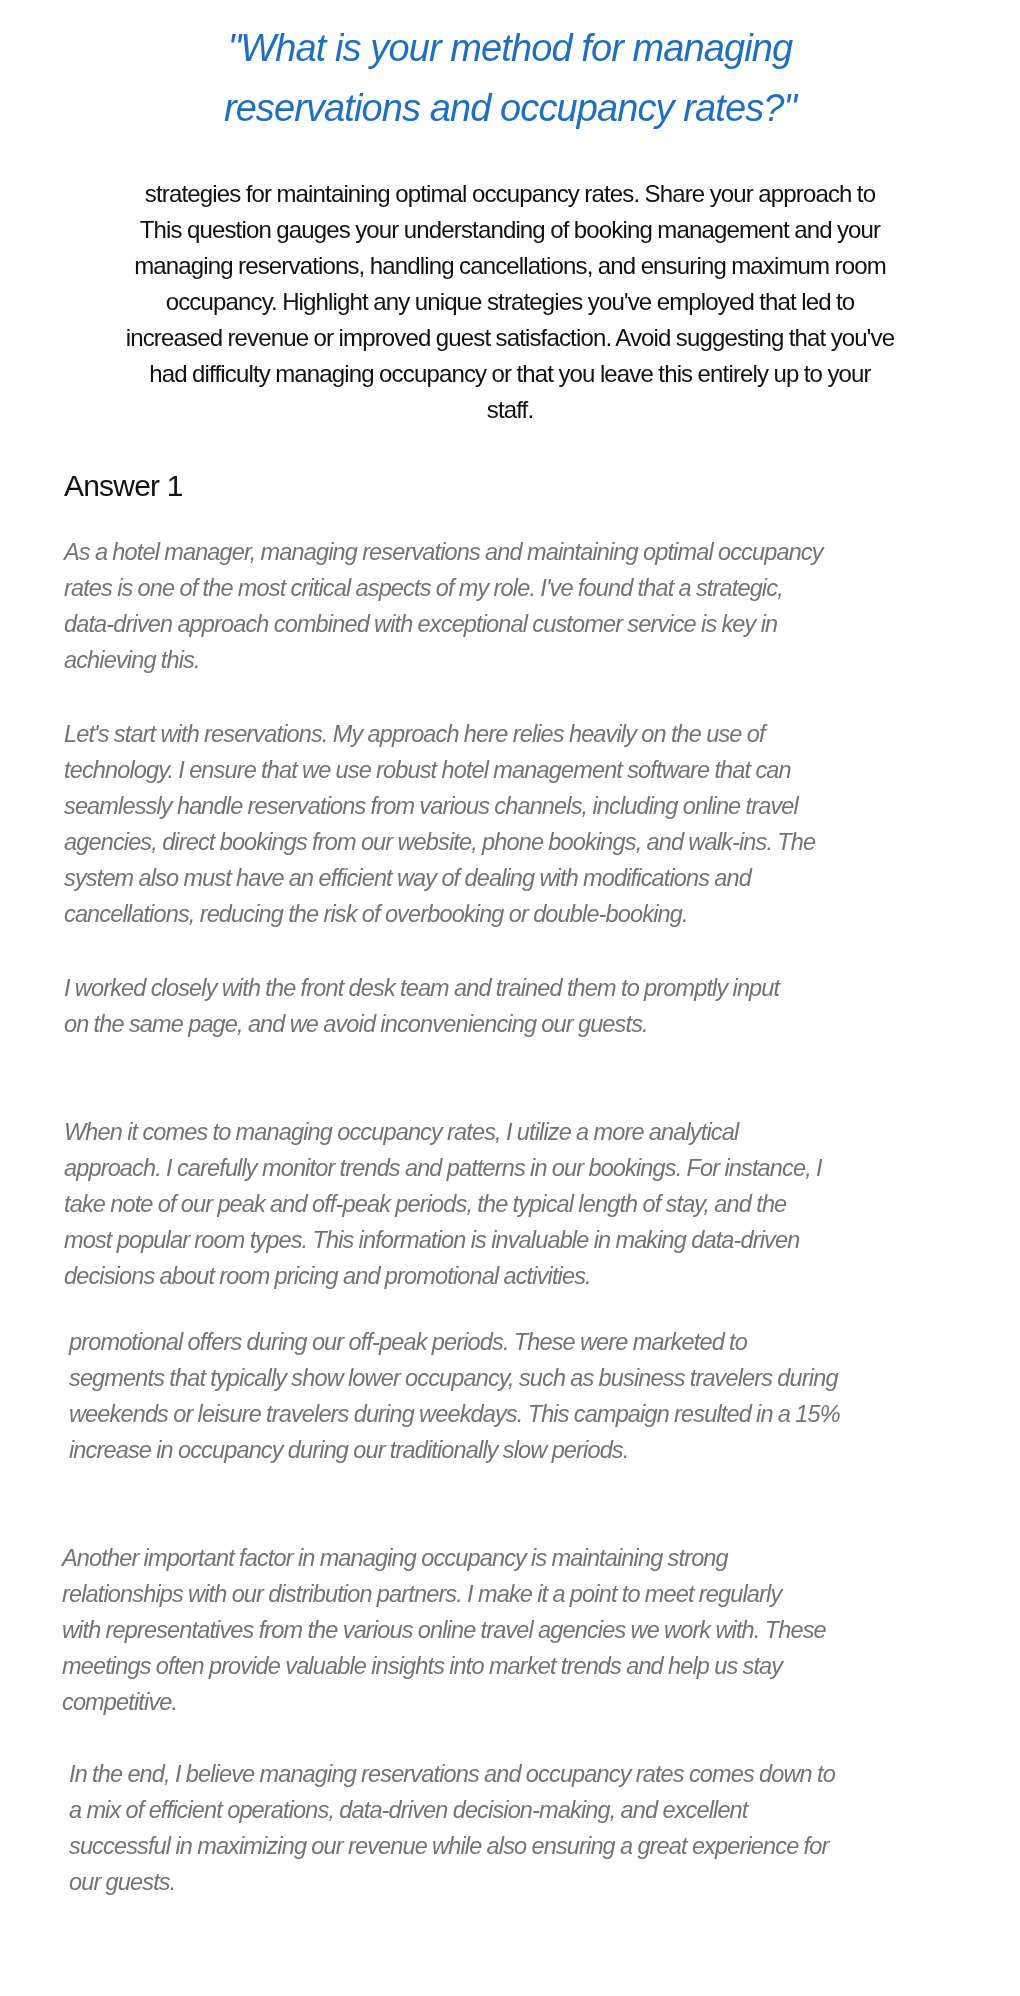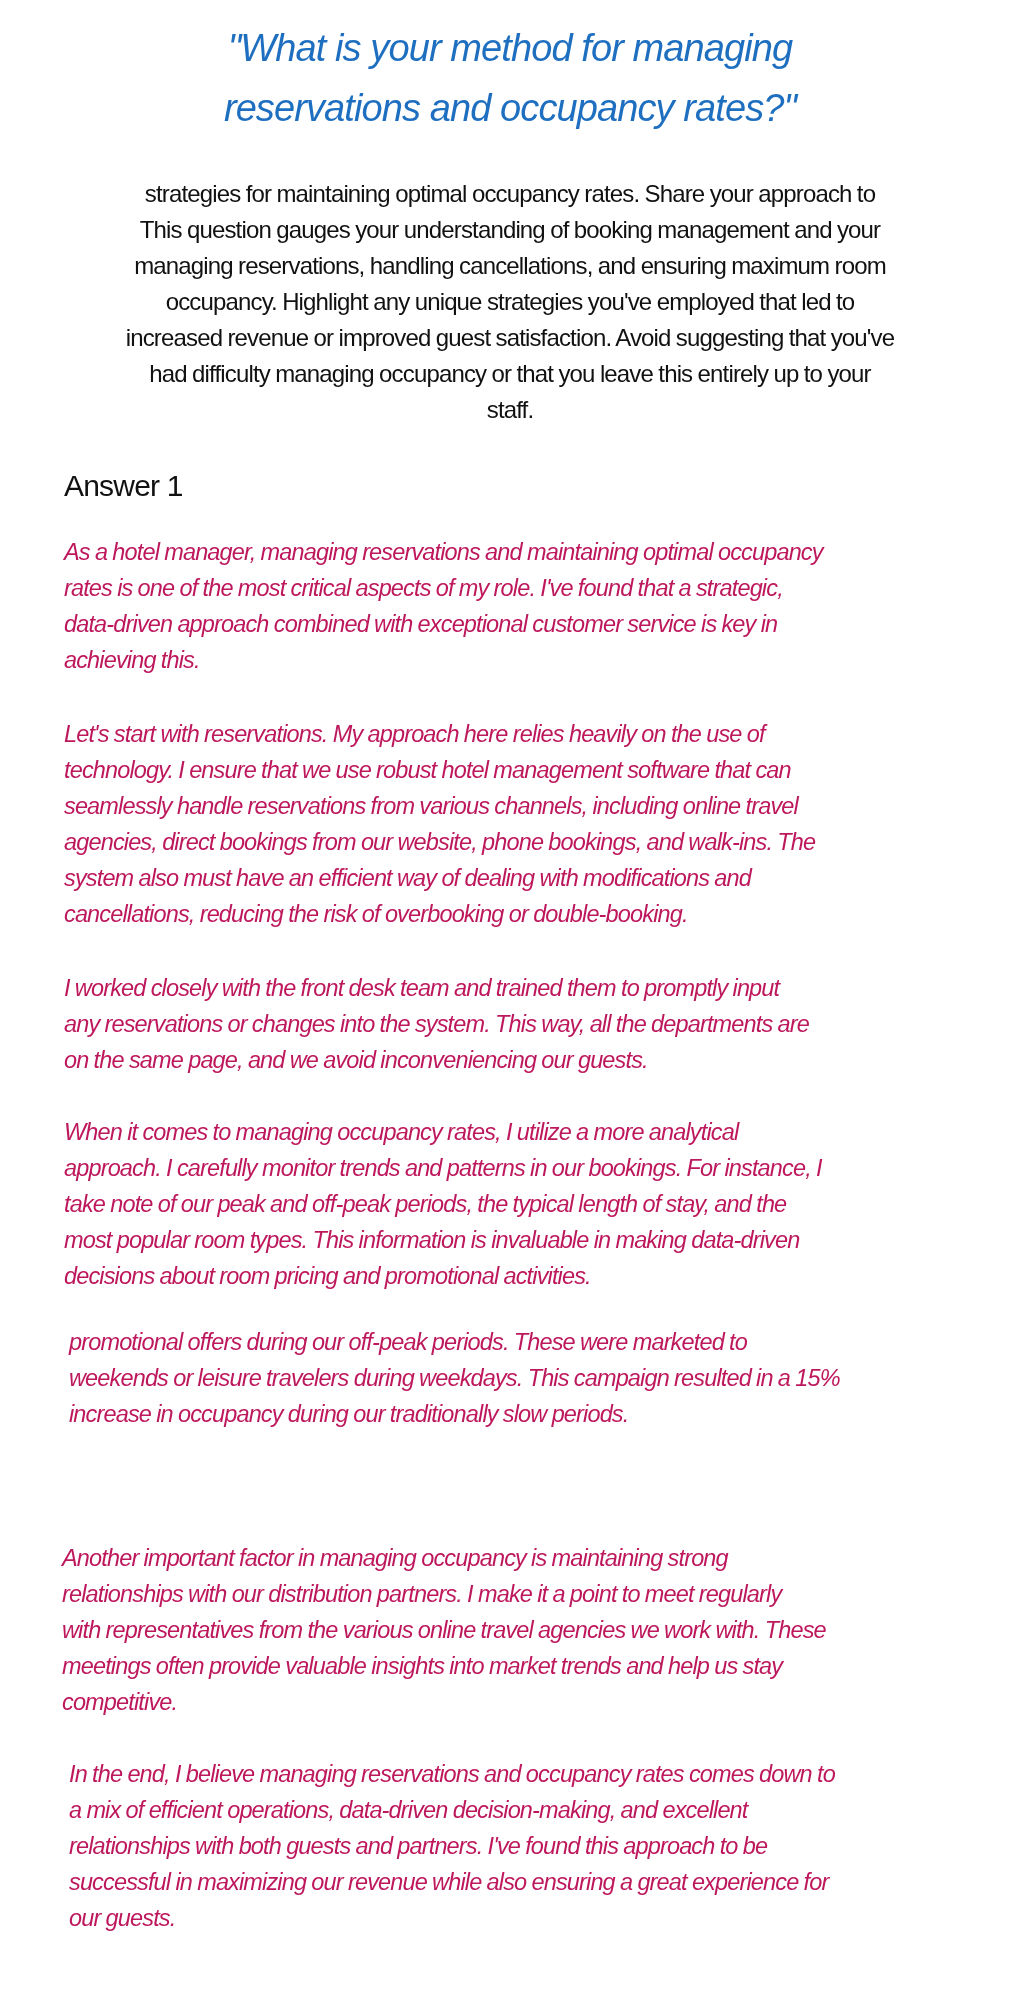--- a/index.html
+++ b/index.html
@@ -54,21 +54,21 @@
       color: #111111;
     }
     .para {
       position: absolute;
       width: 930px;
       font-style: italic;
       font-size: 23.5px;
       line-height: 36px;
       letter-spacing: -0.85px;
       word-spacing: -0.5px;
-      color: #be185d;
+      color: #737373;
       margin: 0;
     }
     .p1 { left: 64px; top: 534px; width: 910px; }
     .p2 { left: 64px; top: 716px; width: 910px; }
     .p3 { left: 64px; top: 970px; width: 910px; }
     .p4 { left: 64px; top: 1114px; width: 930px; }
     .p5 { left: 69px; top: 1324px; width: 925px; }
     .p6 { left: 62px; top: 1540px; width: 925px; }
     .p7 { left: 69px; top: 1756px; width: 925px; font-style: italic; }
     .line { display: block; white-space: nowrap; }
@@ -104,45 +104,44 @@
   <span class="line">Let's start with reservations. My approach here relies heavily on the use of</span>
   <span class="line">technology. I ensure that we use robust hotel management software that can</span>
   <span class="line">seamlessly handle reservations from various channels, including online travel</span>
   <span class="line">agencies, direct bookings from our website, phone bookings, and walk-ins. The</span>
   <span class="line">system also must have an efficient way of dealing with modifications and</span>
   <span class="line">cancellations, reducing the risk of overbooking or double-booking.</span>
 </div>
 
 <div class="para p3">
   <span class="line">I worked closely with the front desk team and trained them to promptly input</span>
-  <span class="line">any reservations or changes into the system. This way, all the departments are</span>
   <span class="line">on the same page, and we avoid inconveniencing our guests.</span>
 </div>
 
 <div class="para p4">
   <span class="line">When it comes to managing occupancy rates, I utilize a more analytical</span>
   <span class="line">approach. I carefully monitor trends and patterns in our bookings. For instance, I</span>
   <span class="line">take note of our peak and off-peak periods, the typical length of stay, and the</span>
   <span class="line">most popular room types. This information is invaluable in making data-driven</span>
   <span class="line">decisions about room pricing and promotional activities.</span>
 </div>
 
 <div class="para p5">
   <span class="line">promotional offers during our off-peak periods. These were marketed to</span>
+  <span class="line">segments that typically show lower occupancy, such as business travelers during</span>
   <span class="line">weekends or leisure travelers during weekdays. This campaign resulted in a 15%</span>
   <span class="line">increase in occupancy during our traditionally slow periods.</span>
 </div>
 
 <div class="para p6">
   <span class="line">Another important factor in managing occupancy is maintaining strong</span>
   <span class="line">relationships with our distribution partners. I make it a point to meet regularly</span>
   <span class="line">with representatives from the various online travel agencies we work with. These</span>
   <span class="line">meetings often provide valuable insights into market trends and help us stay</span>
   <span class="line">competitive.</span>
 </div>
 
 <div class="para p7">
   <span class="line">In the end, I believe managing reservations and occupancy rates comes down to</span>
   <span class="line">a mix of efficient operations, data-driven decision-making, and excellent</span>
-  <span class="line">relationships with both guests and partners. I've found this approach to be</span>
   <span class="line">successful in maximizing our revenue while also ensuring a great experience for</span>
   <span class="line">our guests.</span>
 </div>
 
 </body></html>

